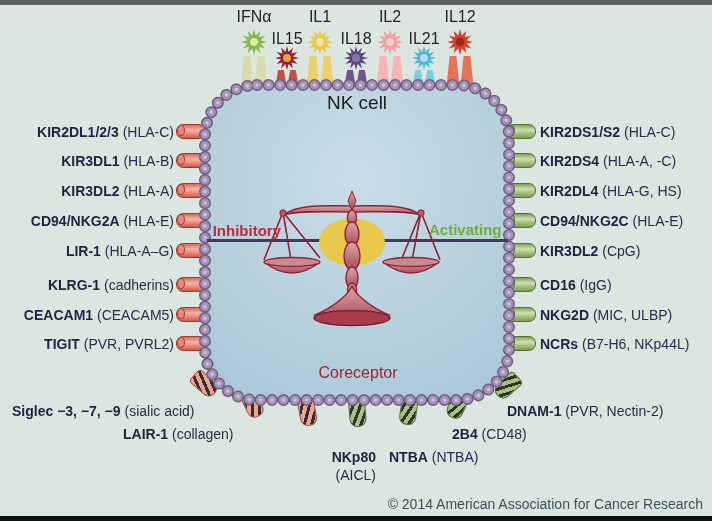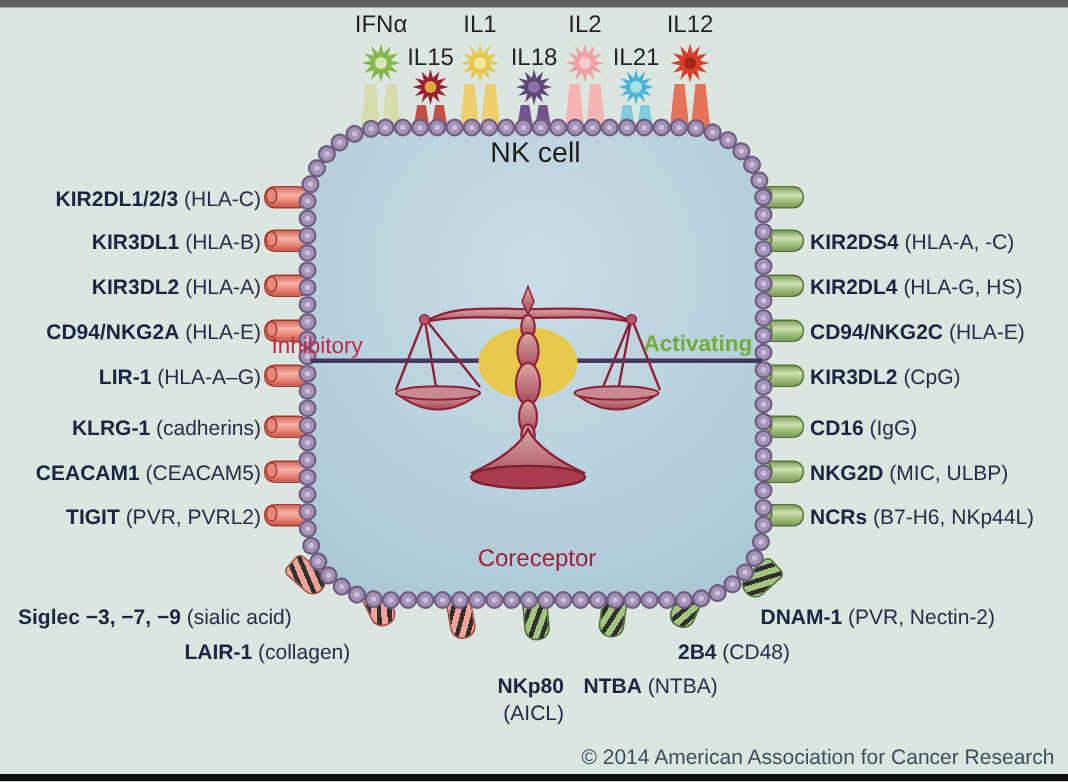--- a/index.html
+++ b/index.html
@@ -53,21 +53,21 @@
   
   .cu0 .burst{background:#84b84a}.cu0 .burst::after{background:#d9e8b0}.cu0 .traps i{background:#d6dcae;border-bottom:2px solid #aab184}
   .cu1 .burst{background:#981f31}.cu1 .burst::after{background:#e0a83c}.cu1 .traps i{background:#c14f4a}
   .cu2 .burst{background:#e6c84e}.cu2 .burst::after{background:#f4e6a0}.cu2 .traps i{background:#ecd06e}
   .cu3 .burst{background:#5d477a}.cu3 .burst::after{background:#8a74a4}.cu3 .traps i{background:#71548c}
   .cu4 .burst{background:#efa0a2}.cu4 .burst::after{background:#f8cccc}.cu4 .traps i{background:#f6b5b2}
   .cu5 .burst{background:#4db4d6}.cu5 .burst::after{background:#a8e0ec}.cu5 .traps i{background:#7fccdd}
   .cu6 .burst{background:#d63f2c}.cu6 .burst::after{background:#a32315}.cu6 .traps i{background:#e4735a}
 
   .center-title{font-size:19px;color:#1c1c1c;text-align:center}
-  .inhib{font-size:15px;font-weight:normal;color:#c22745;}
+  .inhib{font-size:15px;font-weight:bold;color:#c22745;text-align:right}
   .activ{font-size:15px;font-weight:bold;color:#73ab3d}
   .corec{font-size:16px;font-weight:normal;color:#9e2137;text-align:center}
   .copyright{font-size:14px;color:#3f4f5a;text-align:right}
 </style>
 </head>
 <body>
 
 <div class="canvas">
   <div class="bar-top"></div>
   <div class="bar-bottom"></div>
@@ -210,20 +210,21 @@
 
   <div class="txt lab left-lab" style="top:123px"><b>KIR2DL1/2/3</b> <span>(HLA-C)</span></div>
   <div class="txt lab left-lab" style="top:152px"><b>KIR3DL1</b> <span>(HLA-B)</span></div>
   <div class="txt lab left-lab" style="top:182px"><b>KIR3DL2</b> <span>(HLA-A)</span></div>
   <div class="txt lab left-lab" style="top:212px"><b>CD94/NKG2A</b> <span>(HLA-E)</span></div>
   <div class="txt lab left-lab" style="top:242px"><b>LIR-1</b> <span>(HLA-A–G)</span></div>
   <div class="txt lab left-lab" style="top:276px"><b>KLRG-1</b> <span>(cadherins)</span></div>
   <div class="txt lab left-lab" style="top:306px"><b>CEACAM1</b> <span>(CEACAM5)</span></div>
   <div class="txt lab left-lab" style="top:335px"><b>TIGIT</b> <span>(PVR, PVRL2)</span></div>
 
+  <div class="txt lab right-lab" style="top:123px"><b>KIR2DS1/S2</b> <span>(HLA-C)</span></div>
   <div class="txt lab right-lab" style="top:152px"><b>KIR2DS4</b> <span>(HLA-A, -C)</span></div>
   <div class="txt lab right-lab" style="top:182px"><b>KIR2DL4</b> <span>(HLA-G, HS)</span></div>
   <div class="txt lab right-lab" style="top:212px"><b>CD94/NKG2C</b> <span>(HLA-E)</span></div>
   <div class="txt lab right-lab" style="top:242px"><b>KIR3DL2</b> <span>(CpG)</span></div>
   <div class="txt lab right-lab" style="top:276px"><b>CD16</b> <span>(IgG)</span></div>
   <div class="txt lab right-lab" style="top:306px"><b>NKG2D</b> <span>(MIC, ULBP)</span></div>
   <div class="txt lab right-lab" style="top:335px"><b>NCRs</b> <span>(B7-H6, NKp44L)</span></div>
 
   <div class="txt lab" style="left:12px;top:402px"><b>Siglec −3, −7, −9</b> <span>(sialic acid)</span></div>
   <div class="txt lab" style="left:123px;top:425px"><b>LAIR-1</b> <span>(collagen)</span></div>

